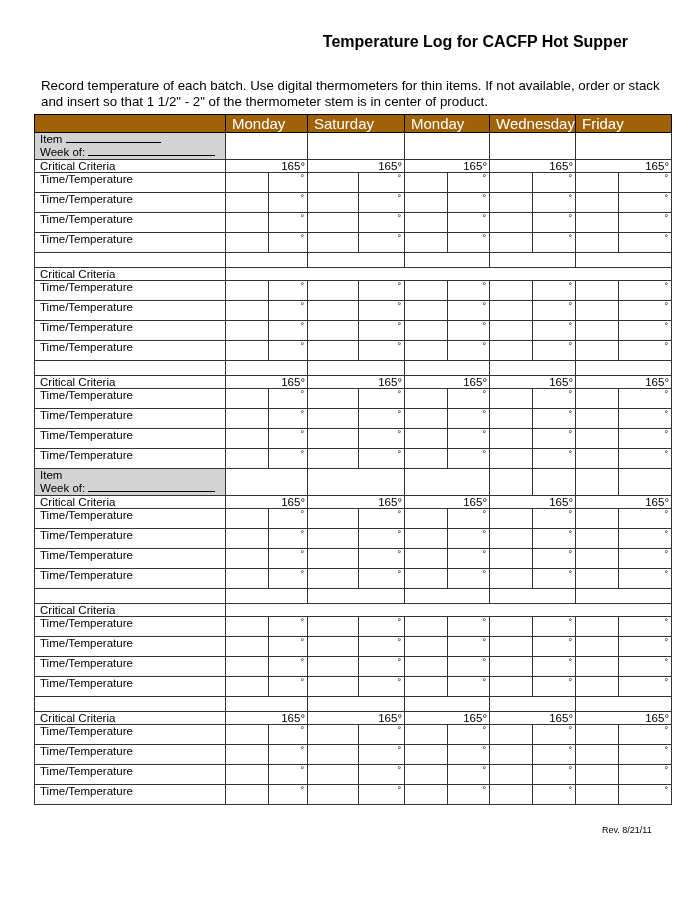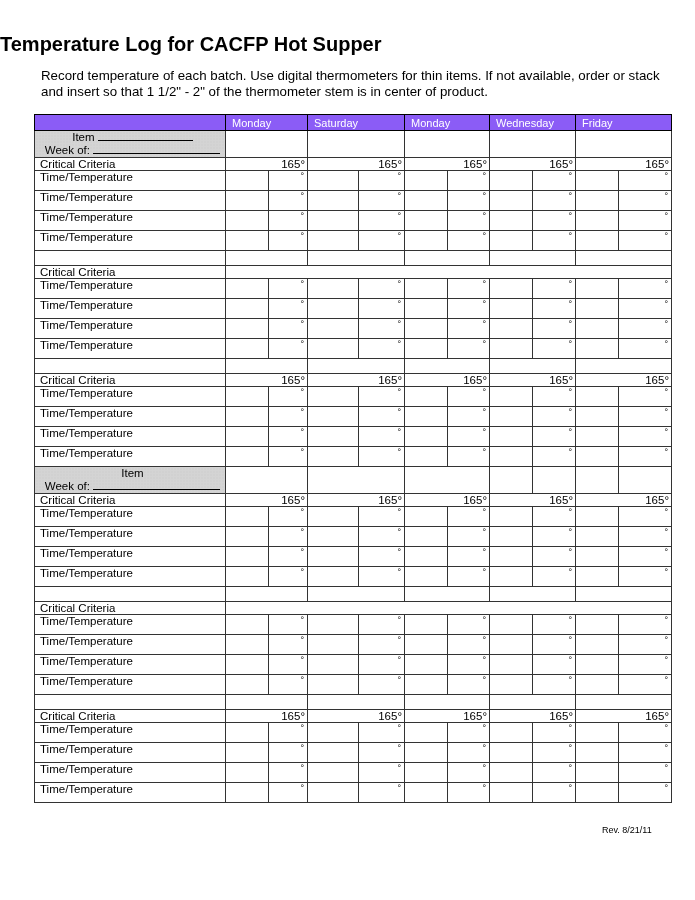--- a/index.html
+++ b/index.html
@@ -1,24 +1,24 @@
 <!DOCTYPE html>
 <html><head>
 <meta charset="utf-8">
 <style>
   html,body{margin:0;padding:0;background:#fff;}
   body{width:695px;height:900px;position:relative;font-family:"Liberation Sans",sans-serif;color:#000;overflow:hidden;}
-  .title{position:absolute;left:0;width:628px;top:33px;text-align:left;font-weight:bold;font-size:20px;}
-  .intro{position:absolute;left:41px;top:68px;width:630px;font-size:13.3px;line-height:16px;}
+  .title{position:absolute;left:0;width:628px;top:33px;text-align:right;font-weight:bold;font-size:16px;}
+  .intro{position:absolute;left:41px;top:78px;width:630px;font-size:13.3px;line-height:16px;}
   table.log{position:absolute;left:34px;top:114px;border-collapse:collapse;table-layout:fixed;font-size:11.5px;}
   table.log td{border:1px solid #333;padding:0;height:19px;vertical-align:top;overflow:hidden;white-space:nowrap;}
-  table.log tr.hdr td{background:#8b5cf6;color:#fff;height:15px;border-color:#000;font-size:11px;padding-left:6px;vertical-align:middle;border-left:1px dotted #666;}
+  table.log tr.hdr td{background:#a16207;color:#fff;height:15px;border-color:#000;font-size:15px;padding-left:6px;vertical-align:middle;border-left:1px dotted #666;}
   table.log tr.hdr td:first-child{border-left:1px solid #000;}
   td.lbl{padding-left:5px !important;line-height:13px;}
-  tr.item td{height:25px;text-align:center;}
+  tr.item td{height:25px;}
   tr.item td.lbl{background:#d4d4d4;background-image:radial-gradient(#c6c6c6 0.6px,transparent 0.6px);background-size:3px 3px;}
   tr.crit td{height:12px;line-height:12px;}
   tr.blank td{height:14px;}
   td.deg{text-align:right;padding-right:3px !important;font-size:9px;line-height:11px;}
   td.c165{text-align:right;padding-right:2px !important;}
   .ul{display:inline-block;border-bottom:1px solid #000;vertical-align:baseline;height:9px;}
   .rev{position:absolute;left:602px;top:825px;font-size:9px;}
 </style>
 </head>
 <body>

